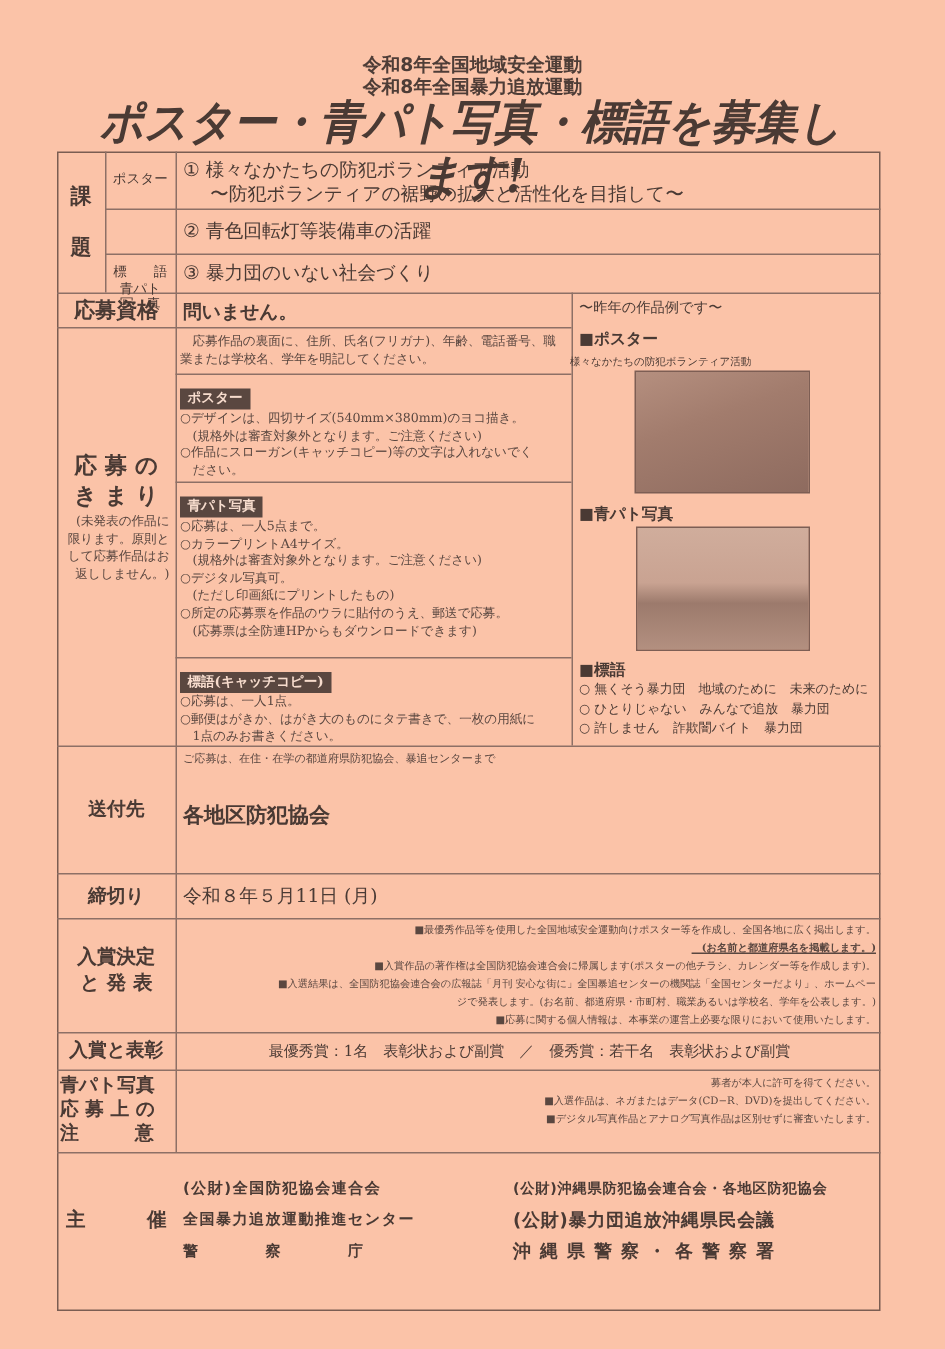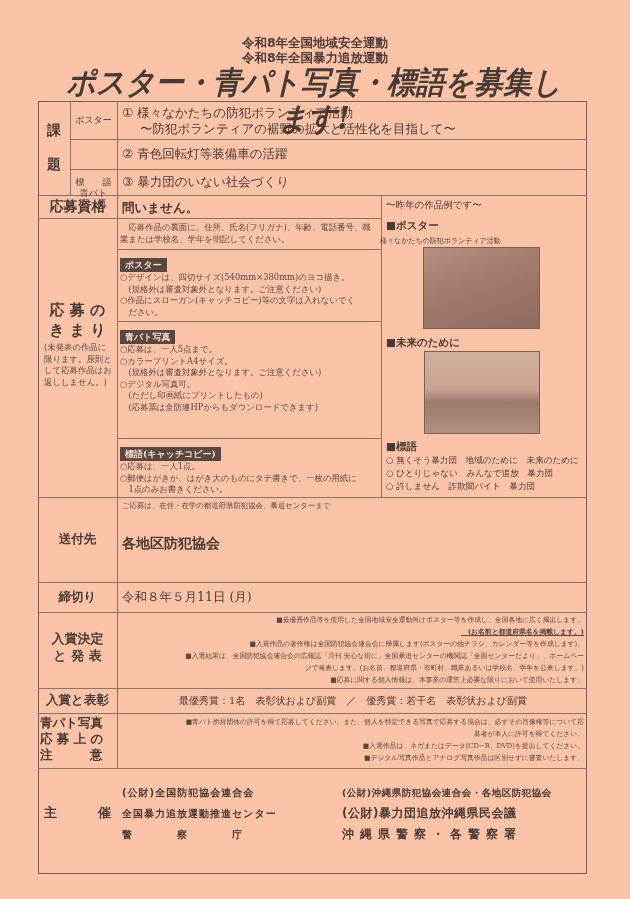--- a/index.html
+++ b/index.html
@@ -94,54 +94,55 @@
 </div>
 <div class="cell txt" style="left:122px; top:146px; width:460px;">② 青色回転灯等装備車の活躍</div>
 <div class="cell txt" style="left:122px; top:174px; width:460px;">③ 暴力団のいない社会づくり</div>
 
 <div class="cell center lbl-big" style="left:38px; top:195px; width:79px; height:23px;">応募資格</div>
 <div class="cell txt" style="left:122px; top:200px; font-weight:bold;">問いません。</div>
 
 <div class="cell" style="left:38px; top:300px; width:79px; text-align:center;">
   <div class="lbl-big" style="font-size:15px; line-height:20px;">応 募 の</div>
   <div class="lbl-big" style="font-size:15px; line-height:20px;">き ま り</div>
-  <div class="sm" style="text-align:left; padding:2px 4px 0 6px;">(未発表の作品に限ります。原則として応募作品はお返ししません。)</div>
+  <div class="sm" style="text-align:right; padding:2px 4px 0 6px;">(未発表の作品に限ります。原則として応募作品はお返ししません。)</div>
 </div>
 <div class="cell sm" style="left:120px; top:222px; width:258px;">　応募作品の裏面に、住所、氏名(フリガナ)、年齢、電話番号、職業または学校名、学年を明記してください。</div>
 
 <div class="cell" style="left:120px; top:253px; width:258px;">
   <span class="tag">ポスター</span>
   <div class="sm">○デザインは、四切サイズ(540mm×380mm)のヨコ描き。</div>
   <div class="sm">　(規格外は審査対象外となります。ご注意ください)</div>
   <div class="sm">○作品にスローガン(キャッチコピー)等の文字は入れないでく</div>
   <div class="sm">　ださい。</div>
 </div>
 
 <div class="cell" style="left:120px; top:325px; width:258px;">
   <span class="tag">青パト写真</span>
   <div class="sm">○応募は、一人5点まで。</div>
   <div class="sm">○カラープリントA4サイズ。</div>
   <div class="sm">　(規格外は審査対象外となります。ご注意ください)</div>
   <div class="sm">○デジタル写真可。</div>
   <div class="sm">　(ただし印画紙にプリントしたもの)</div>
+  <div class="sm">○所定の応募票を作品のウラに貼付のうえ、郵送で応募。</div>
   <div class="sm">　(応募票は全防連HPからもダウンロードできます)</div>
 </div>
 
 <div class="cell" style="left:120px; top:442px; width:258px;">
   <span class="tag">標語(キャッチコピー)</span>
   <div class="sm">○応募は、一人1点。</div>
   <div class="sm">○郵便はがきか、はがき大のものにタテ書きで、一枚の用紙に</div>
   <div class="sm">　1点のみお書きください。</div>
 </div>
 
 <div class="cell" style="left:386px; top:199px; font-size:9.5px;">〜昨年の作品例です〜</div>
 <div class="cell" style="left:386px; top:219px; font-size:10.5px; font-weight:bold;">■ポスター</div>
 <div class="cell" style="left:380px; top:236px; width:200px; font-size:7px;">様々なかたちの防犯ボランティア活動</div>
 <div class="photo" style="left:423px; top:247px; width:115px; height:80px;"></div>
-<div class="cell" style="left:386px; top:336px; font-size:10.5px; font-weight:bold;">■未来のために</div>
+<div class="cell" style="left:386px; top:336px; font-size:10.5px; font-weight:bold;">■青パト写真</div>
 <div class="photo2" style="left:424px; top:351px; width:114px; height:81px;"></div>
 <div class="cell" style="left:386px; top:440px; font-size:10.5px; font-weight:bold;">■標語</div>
 <div class="cell" style="left:386px; top:454px; font-size:8.6px; line-height:13px; width:205px;">
   <div>○ 無くそう暴力団　地域のために　未来のために</div>
   <div>○ ひとりじゃない　みんなで追放　暴力団</div>
   <div>○ 許しません　詐欺闇バイト　暴力団</div>
 </div>
 
 <div class="cell center lbl-big" style="left:38px; top:497px; width:79px; height:85px; font-size:12.5px;">送付先</div>
 <div class="cell" style="left:122px; top:501px; font-size:7.4px; color:#5a4740;">ご応募は、在住・在学の都道府県防犯協会、暴追センターまで</div>
@@ -165,21 +166,20 @@
 
 <div class="cell center lbl-big" style="left:38px; top:688px; width:79px; height:25px; font-size:12.5px;">入賞と表彰</div>
 <div class="cell serif" style="left:122px; top:694px; width:462px; text-align:center; font-size:10px;">最優秀賞：1名　表彰状および副賞　／　優秀賞：若干名　表彰状および副賞</div>
 
 <div class="cell lbl-big" style="left:40px; top:715px; width:76px; font-size:12.5px; line-height:16px; text-align:justify;">
   <div>青パト写真</div>
   <div>応 募 上 の</div>
   <div>注　　　意</div>
 </div>
 <div class="cell serif" style="left:122px; top:716px; width:462px; font-size:6.8px; line-height:12px; color:#5a4740;">
-  <div>■青パト所持団体の許可を得て応募してください。また、個人を特定できる写真で応募する場合は、必ずその肖像権等について応</div>
   <div>　募者が本人に許可を得てください。</div>
   <div>■入選作品は、ネガまたはデータ(CD−R、DVD)を提出してください。</div>
   <div>■デジタル写真作品とアナログ写真作品は区別せずに審査いたします。</div>
 </div>
 
 <div class="cell lbl-big" style="left:44px; top:804px; font-size:13px;">主</div>
 <div class="cell lbl-big" style="left:98px; top:804px; font-size:13px;">催</div>
 <div class="cell" style="left:122px; top:782px; width:200px; font-size:10px; font-weight:bold; line-height:21px; letter-spacing:1px;">
   <div>(公財)全国防犯協会連合会</div>
   <div>全国暴力追放運動推進センター</div>

